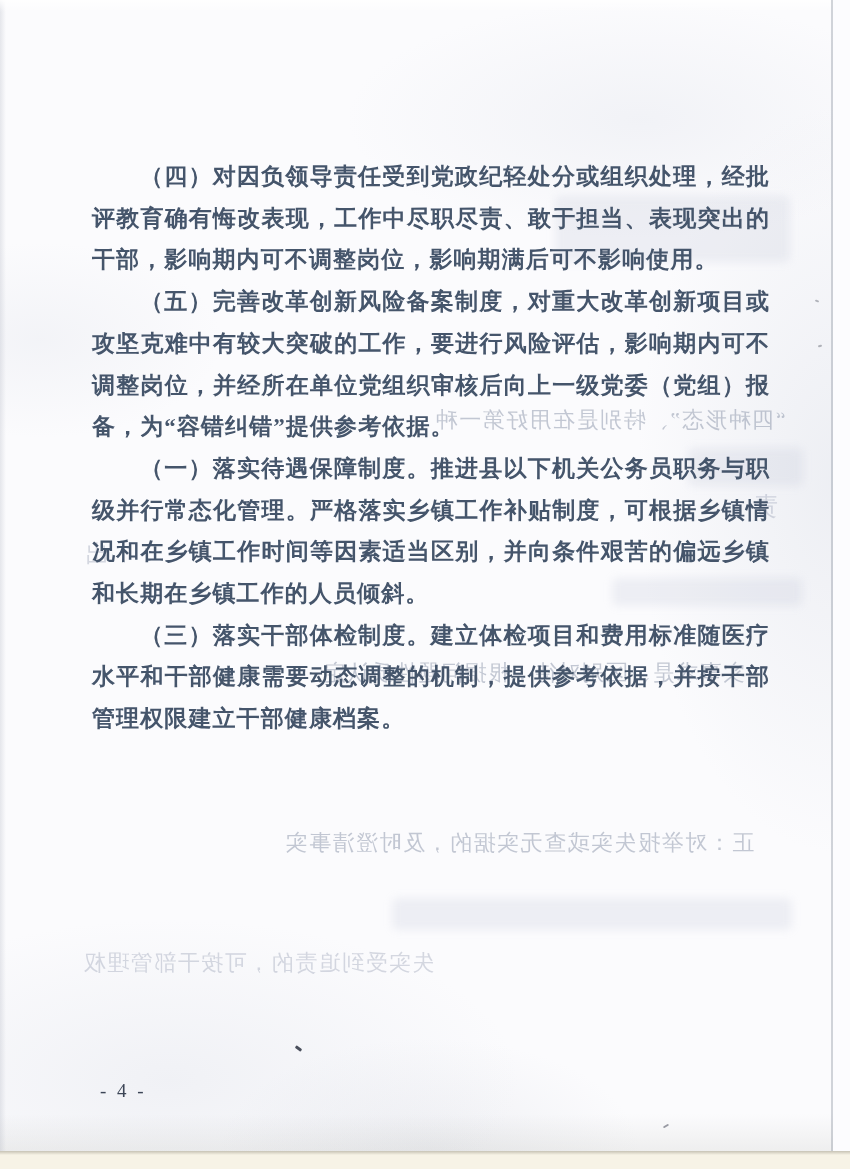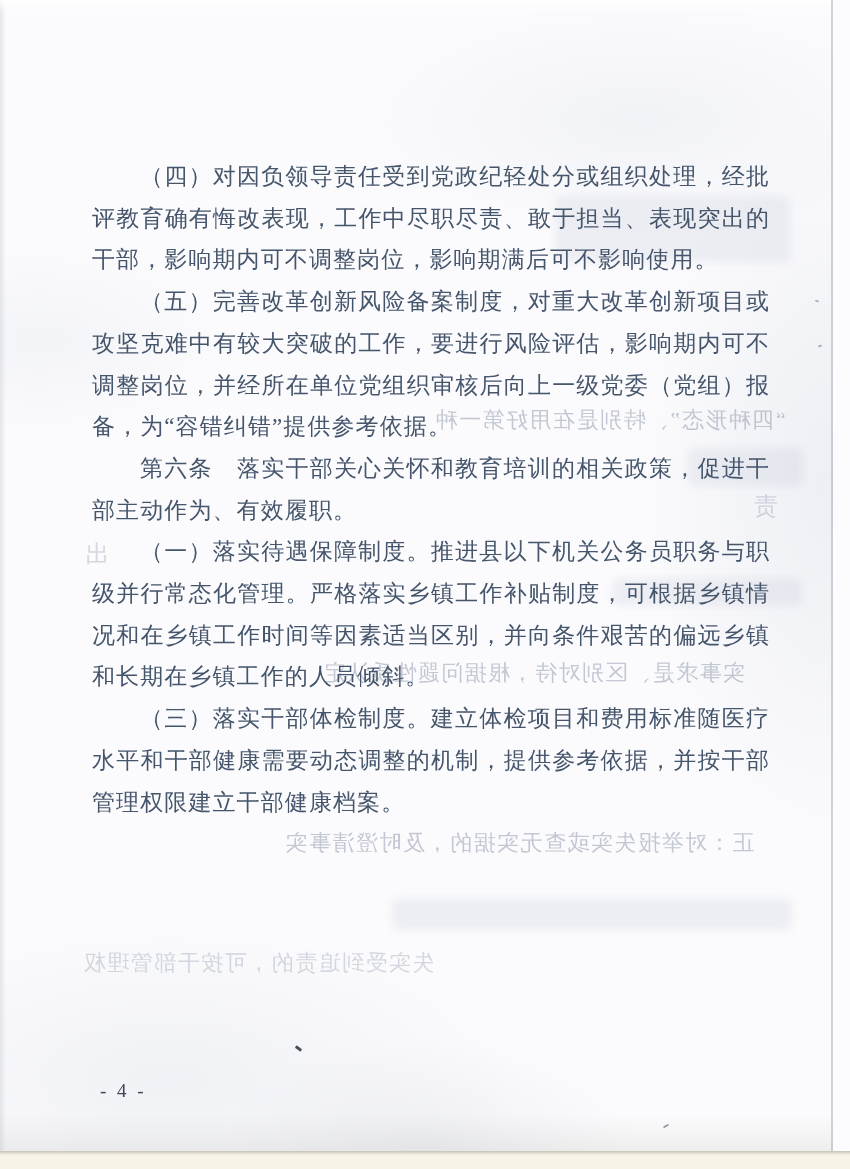--- a/index.html
+++ b/index.html
@@ -38,20 +38,21 @@
   .scanner-bed::before{
     content:"";position:absolute;left:0;right:0;top:0;height:4px;
     background:linear-gradient(to bottom, rgba(110,105,88,0.35), rgba(110,105,88,0));
   }
   
   .text-block{
     position:absolute;left:92px;top:156px;width:678px;
     font-size:23px;line-height:41.7px;letter-spacing:1.1px;
     color:#45556b;
     text-align:justify;
+    font-weight:bold;
   }
   .text-block p{
     margin:0;padding:0;text-indent:48px;
   }
   .page-number{
     position:absolute;left:100px;top:1080px;
     font-size:19px;letter-spacing:3px;color:#3c4556;
   }
   
   .ghost{
@@ -94,21 +95,20 @@
   <div class="ghost dark" style="left:434px;top:405px;">“四种形态”、特别是在用好第一种</div>
   <div class="ghost" style="left:752px;top:490px;font-size:24px;">责</div>
   <div class="ghost" style="left:82px;top:538px;font-size:24px;">出</div>
   <div class="ghost dark" style="left:322px;top:658px;">实事求是、区别对待，根据问题性质认定</div>
   <div class="ghost dark" style="left:284px;top:828px;">正：对举报失实或查无实据的，及时澄清事实</div>
   <div class="ghost" style="left:82px;top:948px;">失实受到追责的，可按干部管理权</div>
 
   <div class="text-block">
     <p>（四）对因负领导责任受到党政纪轻处分或组织处理，经批评教育确有悔改表现，工作中尽职尽责、敢于担当、表现突出的干部，影响期内可不调整岗位，影响期满后可不影响使用。</p>
     <p>（五）完善改革创新风险备案制度，对重大改革创新项目或攻坚克难中有较大突破的工作，要进行风险评估，影响期内可不调整岗位，并经所在单位党组织审核后向上一级党委（党组）报备，为“容错纠错”提供参考依据。</p>
-    <p>第六条　落实干部关心关怀和教育培训的相关政策，促进干部主动作为、有效履职。</p>
     <p>（一）落实待遇保障制度。推进县以下机关公务员职务与职级并行常态化管理。严格落实乡镇工作补贴制度，可根据乡镇情况和在乡镇工作时间等因素适当区别，并向条件艰苦的偏远乡镇和长期在乡镇工作的人员倾斜。</p>
     <p>（三）落实干部体检制度。建立体检项目和费用标准随医疗水平和干部健康需要动态调整的机制，提供参考依据，并按干部管理权限建立干部健康档案。</p>
   </div>
 
   <div class="page-number">- 4 -</div>
 
   <div class="speck s1"></div>
   <div class="speck s2"></div>
   <div class="speck s3"></div>
   <div class="speck s4"></div>

